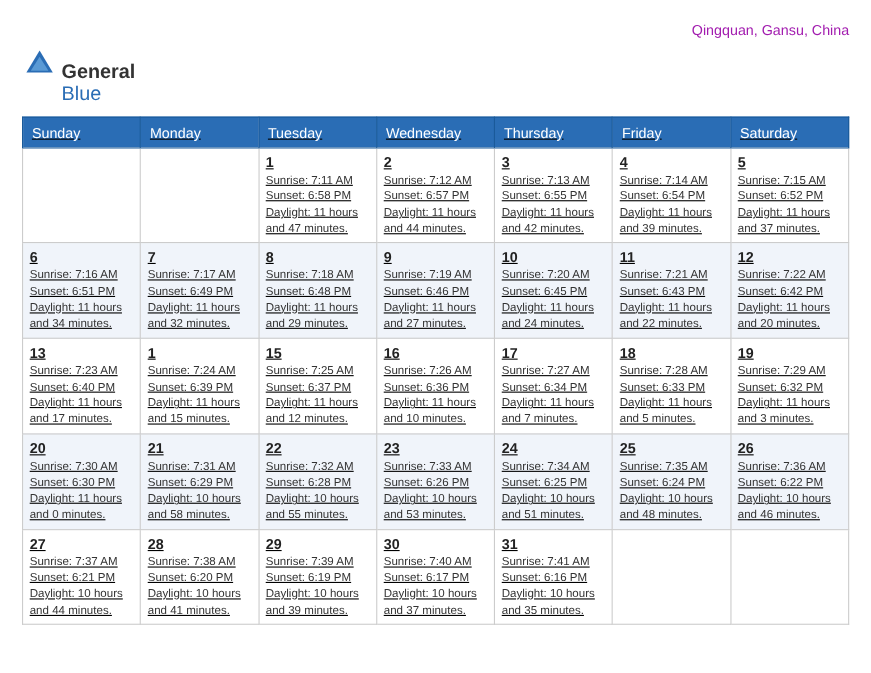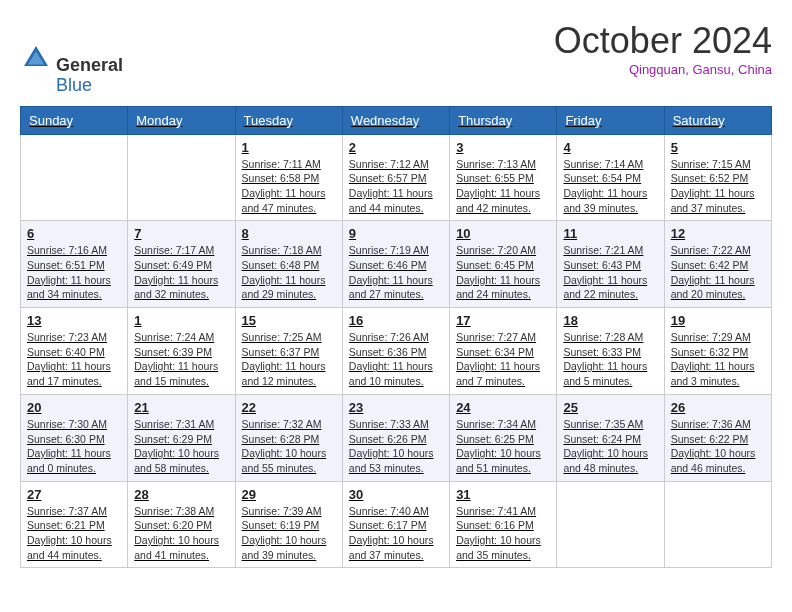--- a/index.html
+++ b/index.html
@@ -93,21 +93,20 @@
     <svg class="logo-icon" viewBox="0 0 40 40">
       <polygon points="20,5 35,30 5,30" fill="#2a6db5"></polygon>
       <polygon points="20,12 30,28 10,28" fill="#5a9ad5"></polygon>
     </svg>
     <div class="logo-text">
       <span class="logo-general">General</span><br>
       <span class="logo-blue">Blue</span>
     </div>
   </div>
   <div class="title-block">
-    <div class="month-title">October 2024</div>
     <div class="subtitle">Qingquan, Gansu, China</div>
   </div>
 </div>
 
 <table class="calendar">
   <thead>
     <tr>
     <th>Sunday</th>
         <th>Monday</th>
         <th>Tuesday</th>

